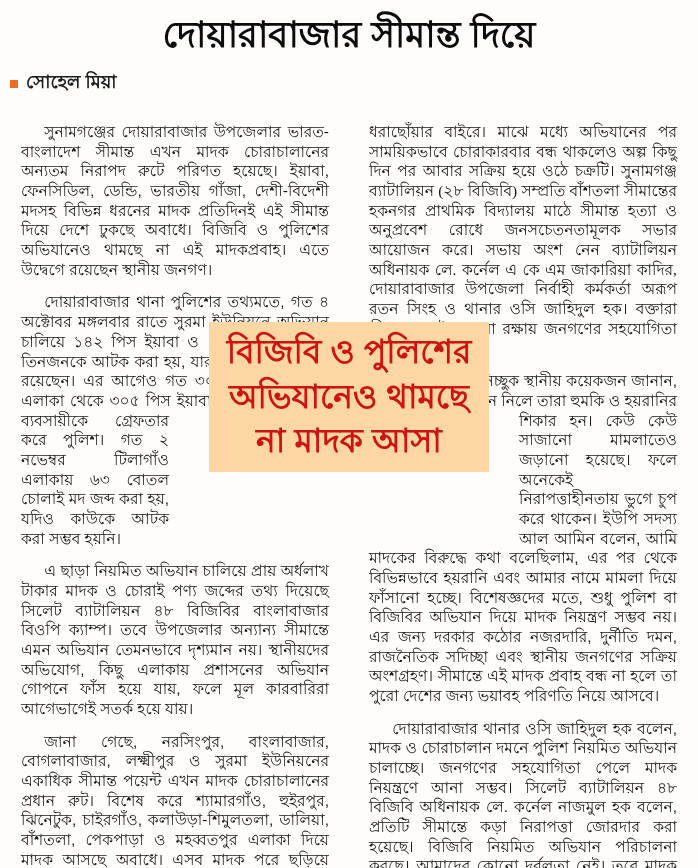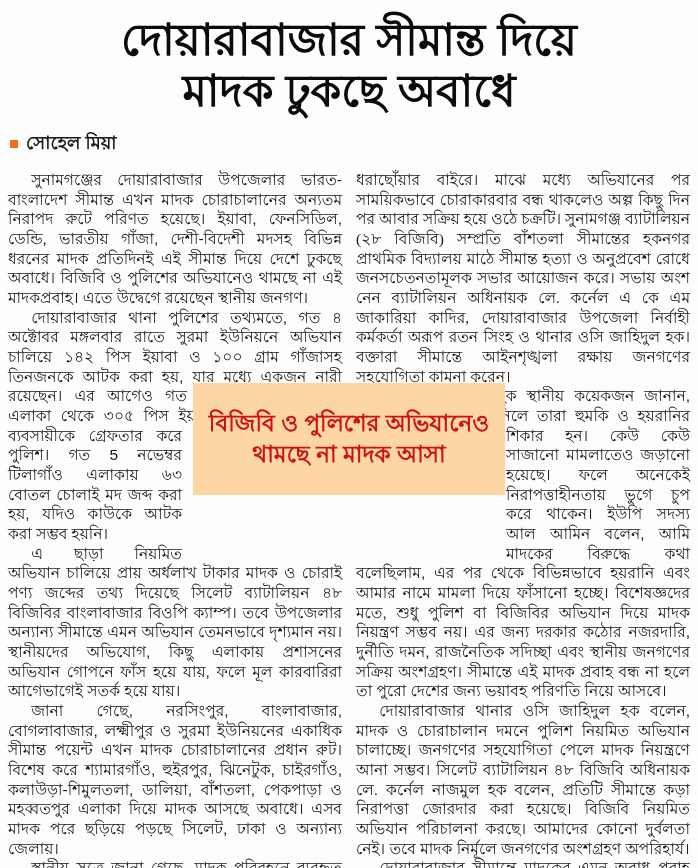--- a/index.html
+++ b/index.html
@@ -15,21 +15,21 @@
     min-height: 868px;
     box-sizing: border-box;
     padding: 12px 8px 14px 8px;
     background: #fefdfb;
     overflow: hidden;
   }
   .headline {
     margin: 2px 0 12px 0;
     text-align: center;
     font-weight: 800;
-    font-size: 44px;
+    font-size: 36px;
     line-height: 1.17;
     color: #0b0b0b;
     letter-spacing: 0;
   }
   .headline .hl { display: block; }
   .byline {
     display: flex;
     align-items: center;
     gap: 8px;
     font-size: 18px;
@@ -47,67 +47,66 @@
     display: flex;
     gap: 14px;
   }
   .col {
     width: 334px;
     font-size: 15.5px;
     line-height: 1.27;
     text-align: justify;
     color: #171717;
   }
-  .col p { margin: 0; text-indent: 1.5em; }
+  .col p { margin: 13px; text-indent: 1.5em; }
   .col p.no-indent { text-indent: 0; font-family: Liberation Serif, serif; }
   .spacer-right { float: right; width: 150px; height: 120px; margin: 2px 0 4px 10px; }
   .spacer-left  { float: left;  width: 140px; height: 120px; margin: 2px 10px 4px 0; }
   .pull-quote {
     position: absolute;
     top: 213px;
     left: 50%;
     transform: translateX(-50%);
-    width: 312px;
+    width: 280px;
     min-height: 112px;
     box-sizing: border-box;
     padding: 8px 12px;
     background: var(--pullquote_bg, #fcd7a4);
     color: var(--pullquote_text, #cd1414);
-    font-size: 23px;
+    font-size: 33px;
     font-weight: 800;
     line-height: 1.35;
     text-align: center;
     display: flex;
     align-items: center;
     justify-content: center;
   }
 </style>
 </head>
 <body>
 
 <div class="page">
 
   <h1 class="headline">
     <span class="hl">দোয়ারাবাজার সীমান্ত দিয়ে</span>
-    <span class="hl">মাদক ঢুকছে অবাধে</span>
   </h1>
 
   <div class="byline">
     <span class="bullet"></span>
     <span class="author">সোহেল মিয়া</span>
   </div>
 
   <div class="article-body">
 
     <div class="col">
       <p>সুনামগঞ্জের দোয়ারাবাজার উপজেলার ভারত-বাংলাদেশ সীমান্ত এখন মাদক চোরাচালানের অন্যতম নিরাপদ রুটে পরিণত হয়েছে। ইয়াবা, ফেনসিডিল, ডেন্ডি, ভারতীয় গাঁজা, দেশী-বিদেশী মদসহ বিভিন্ন ধরনের মাদক প্রতিদিনই এই সীমান্ত দিয়ে দেশে ঢুকছে অবাধে। বিজিবি ও পুলিশের অভিযানেও থামছে না এই মাদকপ্রবাহ। এতে উদ্বেগে রয়েছেন স্থানীয় জনগণ।</p>
       <p>
         <span>দোয়ারাবাজার থানা পুলিশের তথ্যমতে, গত ৪ অক্টোবর মঙ্গলবার রাতে সুরমা ইউনিয়নে অভিযান চালিয়ে ১৪২ পিস ইয়াবা ও ১০০ গ্রাম গাঁজাসহ তিনজনকে আটক করা হয়, যার মধ্যে একজন নারী রয়েছেন। এর আগেও গত ৩০ অক্টোবর শান্তিপুর এলাকা থেকে ৩০৫ পিস ইয়াবাসহ এক নারী মাদক ব্যবসায়ীকে</span>
         <span class="spacer-right"></span>
-        <span>গ্রেফতার করে পুলিশ। গত 5 নভেম্বর টিলাগাঁও এলাকায় ৬৩ বোতল চোলাই মদ জব্দ করা হয়, যদিও কাউকে আটক করা সম্ভব হয়নি।</span>
+        <span>গ্রেফতার করে পুলিশ। গত ২ নভেম্বর টিলাগাঁও এলাকায় ৬৩ বোতল চোলাই মদ জব্দ করা হয়, যদিও কাউকে আটক করা সম্ভব হয়নি।</span>
       </p>
       <p>এ ছাড়া নিয়মিত অভিযান চালিয়ে প্রায় অর্ধলাখ টাকার মাদক ও চোরাই পণ্য জব্দের তথ্য দিয়েছে সিলেট ব্যাটালিয়ন ৪৮ বিজিবির বাংলাবাজার বিওপি ক্যাম্প। তবে উপজেলার অন্যান্য সীমান্তে এমন অভিযান তেমনভাবে দৃশ্যমান নয়। স্থানীয়দের অভিযোগ, কিছু এলাকায় প্রশাসনের অভিযান গোপনে ফাঁস হয়ে যায়, ফলে মূল কারবারিরা আগেভাগেই সতর্ক হয়ে যায়।</p>
       <p>জানা গেছে, নরসিংপুর, বাংলাবাজার, বোগলাবাজার, লক্ষ্মীপুর ও সুরমা ইউনিয়নের একাধিক সীমান্ত পয়েন্ট এখন মাদক চোরাচালানের প্রধান রুট। বিশেষ করে শ্যামারগাঁও, হুইরপুর, ঝিনেটুক, চাইরগাঁও, কলাউড়া-শিমুলতলা, ডালিয়া, বাঁশতলা, পেকপাড়া ও মহব্বতপুর এলাকা দিয়ে মাদক আসছে অবাধে। এসব মাদক পরে ছড়িয়ে পড়ছে সিলেট, ঢাকা ও অন্যান্য জেলায়।</p>
       <p>স্থানীয় সূত্রে জানা গেছে, মাদক পরিবহনে ব্যবহৃত হচ্ছে সিএনজি, মোটরসাইকেল, ইজিবাইক এমনকি প্রাইভেট কারও। এসব যানবাহনের অধিকাংশেরই নেই বৈধ কাগজপত্র। প্রশাসনের কিছু অসাধু ব্যক্তি এই ব্যবসার সাথে পরোক্ষভাবে জড়িত বলেও অভিযোগ রয়েছে।</p>
 
     </div>
 
     <div class="col">
       <p class="no-indent">ধরাছোঁয়ার বাইরে। মাঝে মধ্যে অভিযানের পর সাময়িকভাবে চোরাকারবার বন্ধ থাকলেও অল্প কিছু দিন পর আবার সক্রিয় হয়ে ওঠে চক্রটি। সুনামগঞ্জ ব্যাটালিয়ন (২৮ বিজিবি) সম্প্রতি বাঁশতলা সীমান্তের হকনগর প্রাথমিক বিদ্যালয় মাঠে সীমান্ত হত্যা ও অনুপ্রবেশ রোধে জনসচেতনতামূলক সভার আয়োজন করে। সভায় অংশ নেন ব্যাটালিয়ন অধিনায়ক লে. কর্নেল এ কে এম জাকারিয়া কাদির, দোয়ারাবাজার উপজেলা নির্বাহী কর্মকর্তা অরূপ রতন সিংহ ও থানার ওসি জাহিদুল হক। বক্তারা সীমান্তে আইনশৃঙ্খলা রক্ষায় জনগণের সহযোগিতা কামনা করেন।</p>
       <p>

